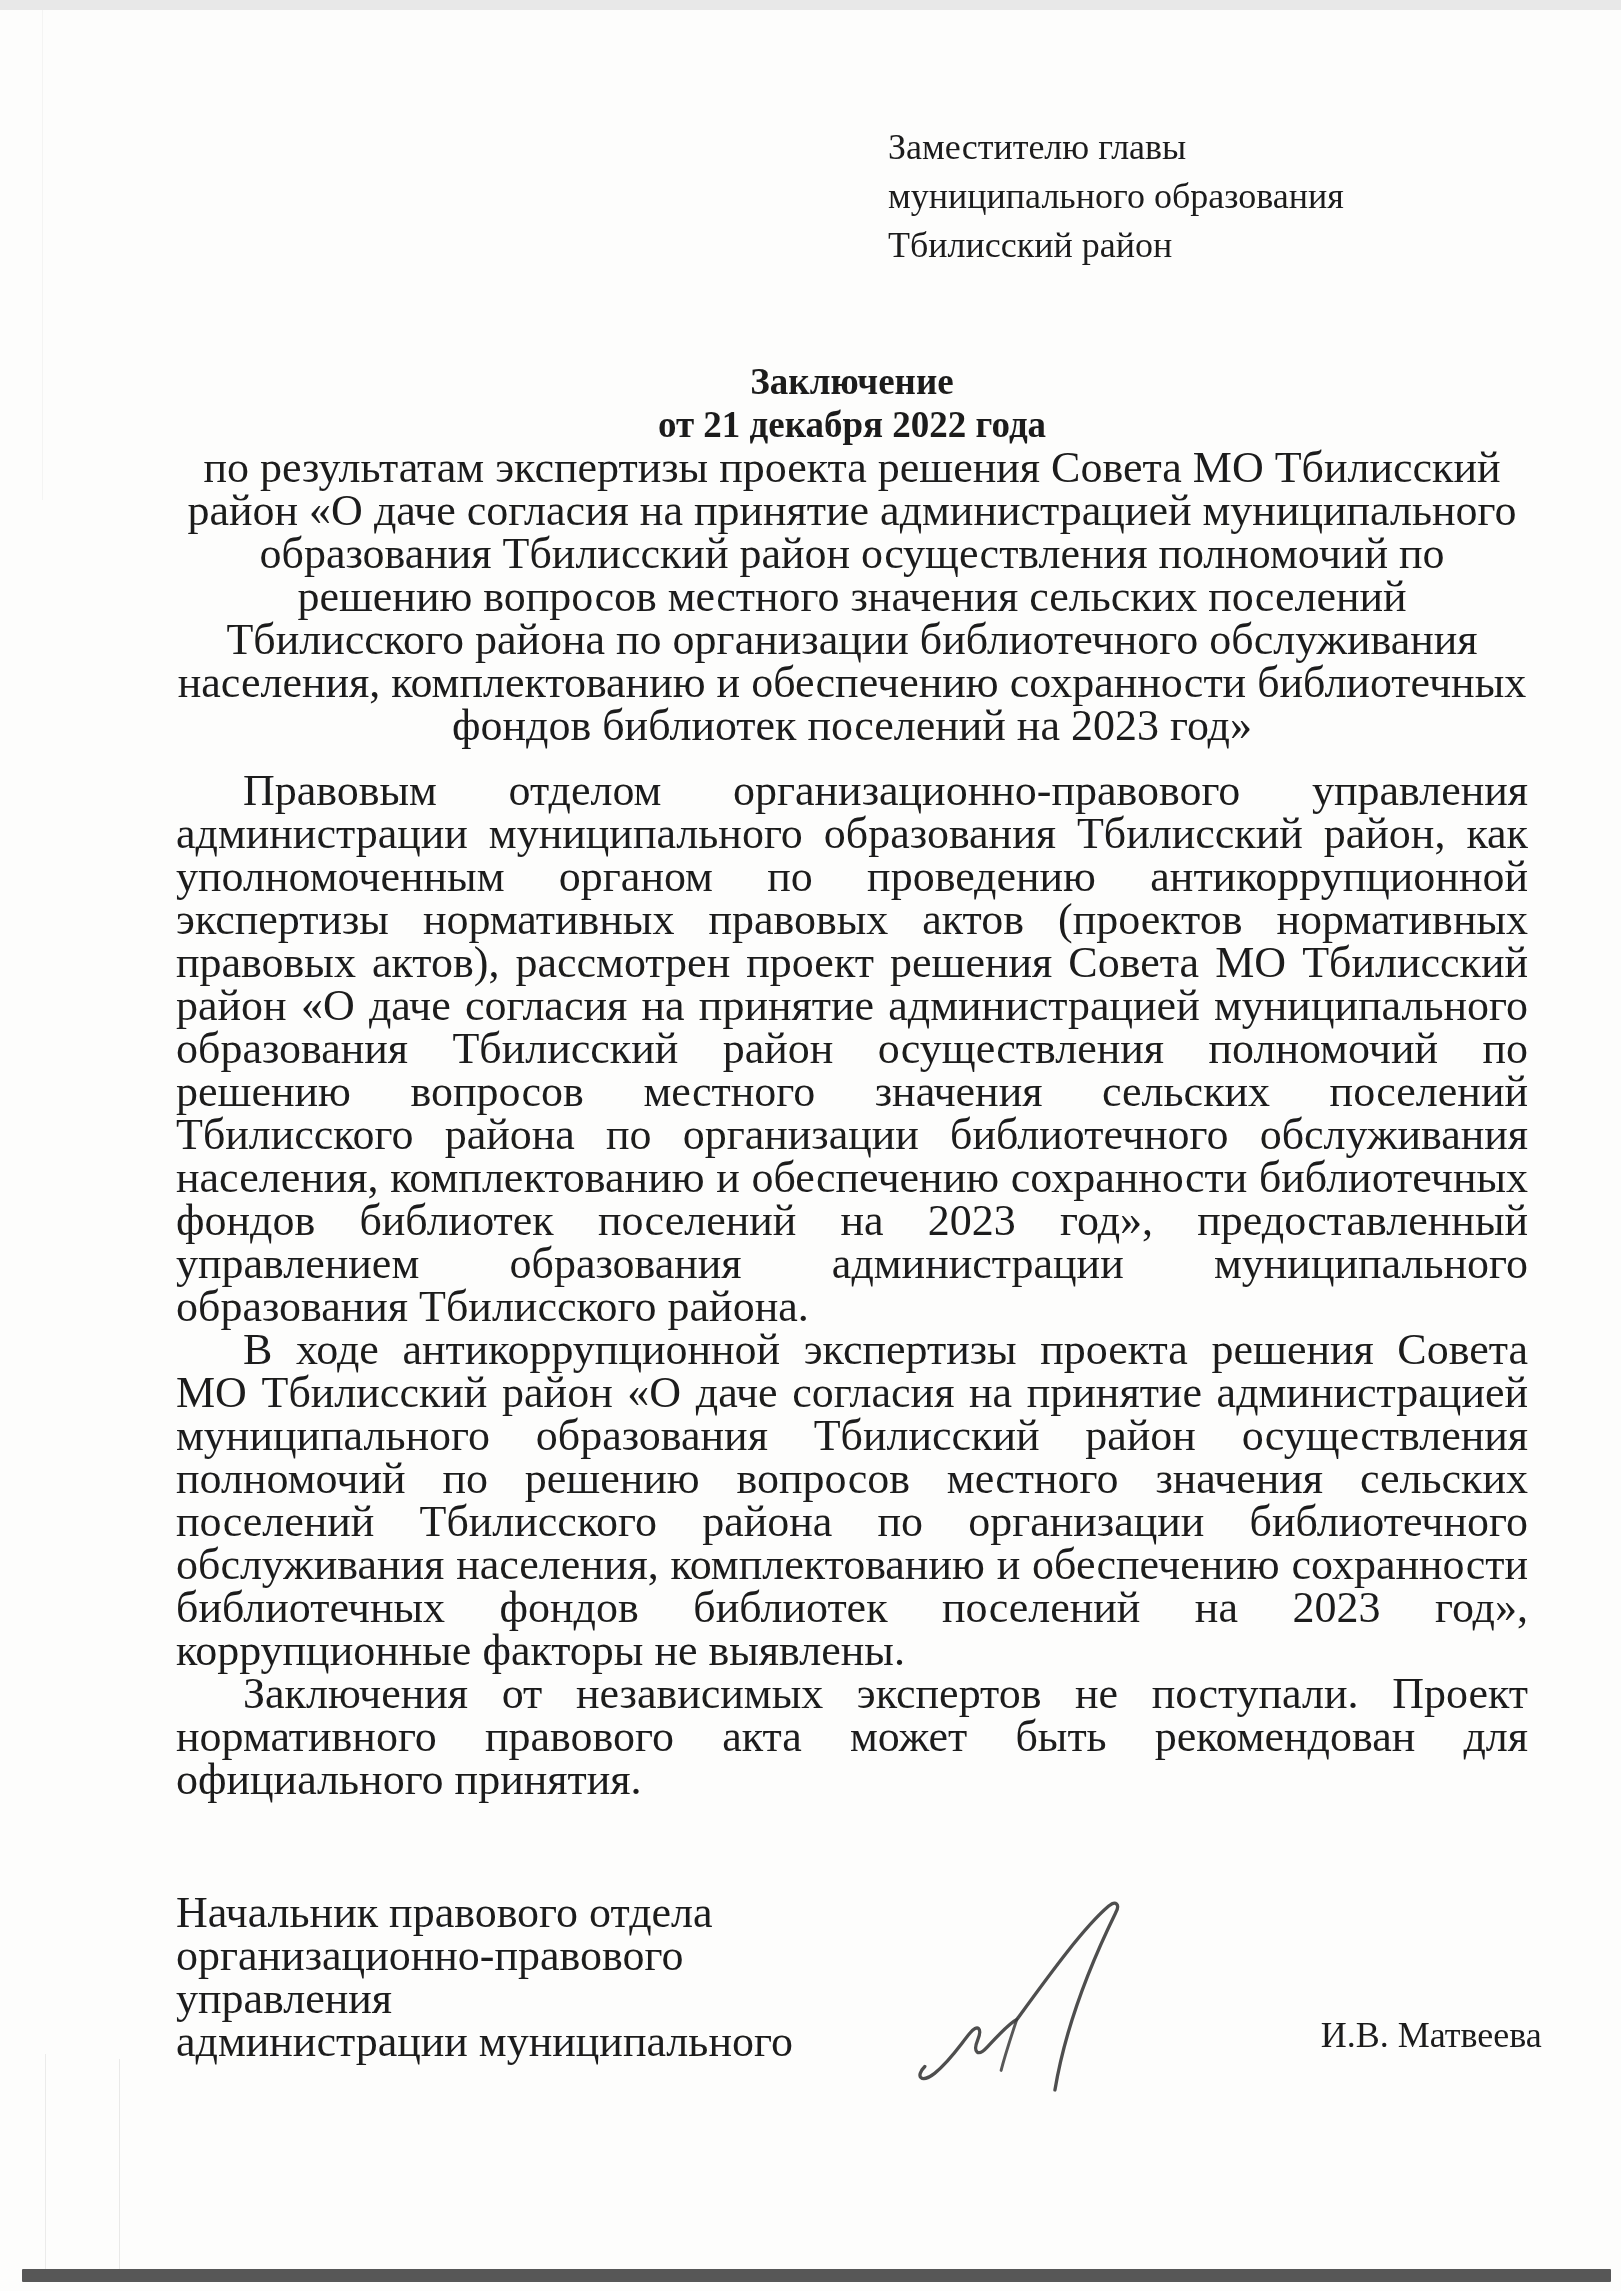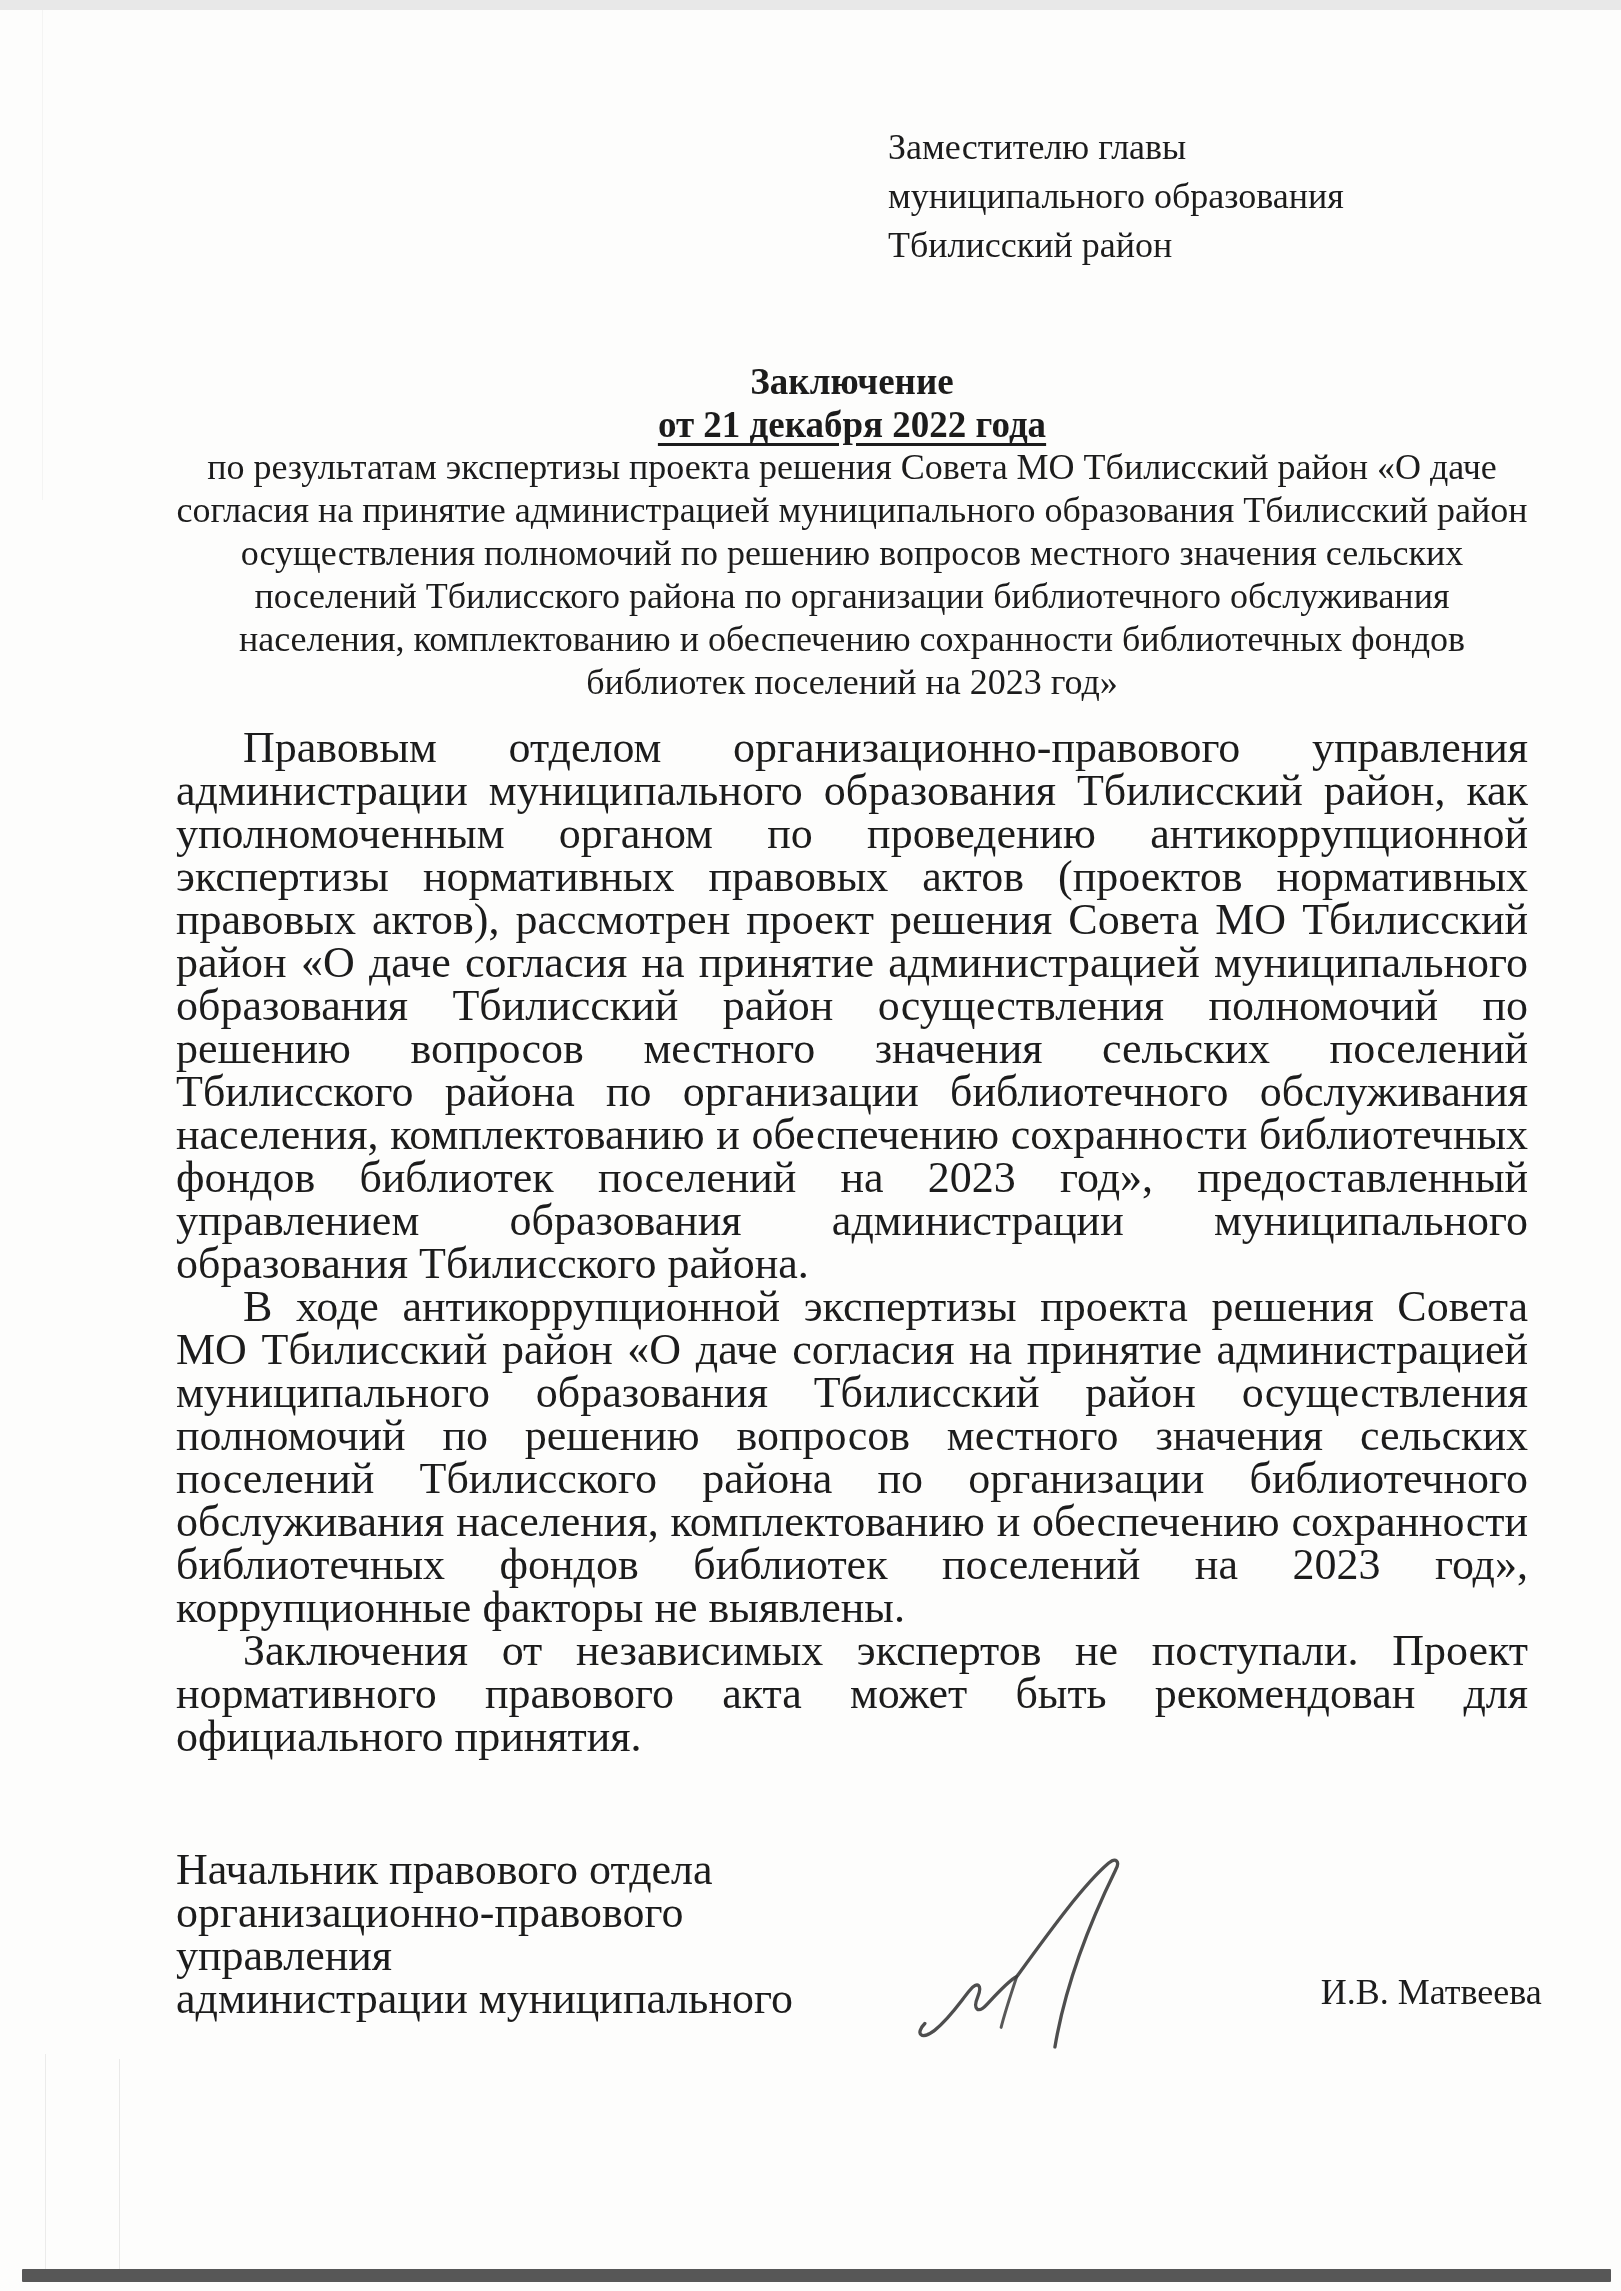--- a/index.html
+++ b/index.html
@@ -32,28 +32,27 @@
     line-height: 49px;
   }
   .title-block {
     margin-top: 90px;
     text-align: center;
     font-size: 37px;
     line-height: 43px;
     font-weight: bold;
   }
   .title-date {
-    text-decoration: underline;
     text-underline-offset: 5.9px;
     text-align: center;
   }
   .subtitle {
     margin: 0;
     text-align: center;
-    font-size: 36px;
+    font-size: 44px;
     line-height: 43px;
   }
   .body-text {
     margin-top: 21.6px;
   }
   .body-text p {
     margin: 0;
     font-size: 44px;
     line-height: 43px;
     text-align: justify;

